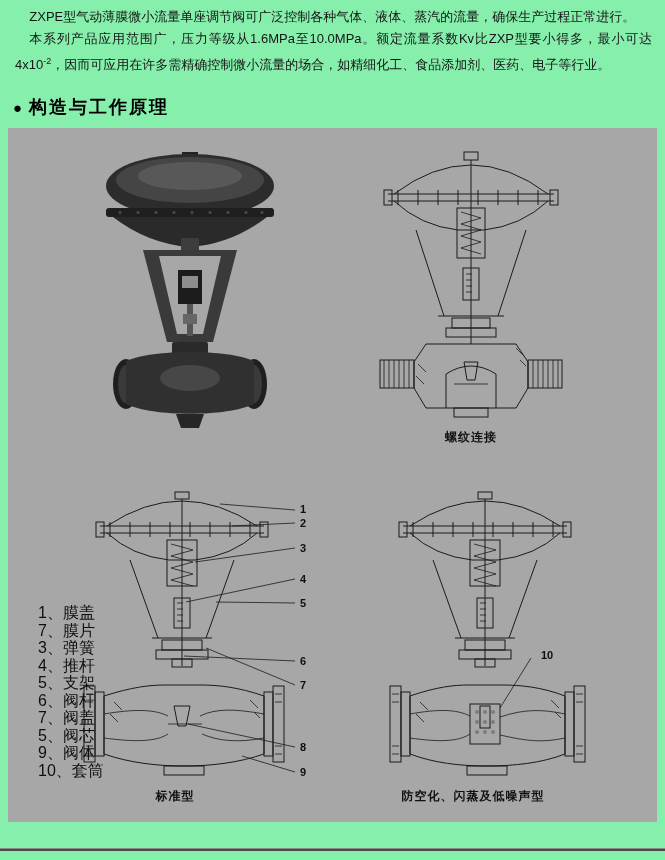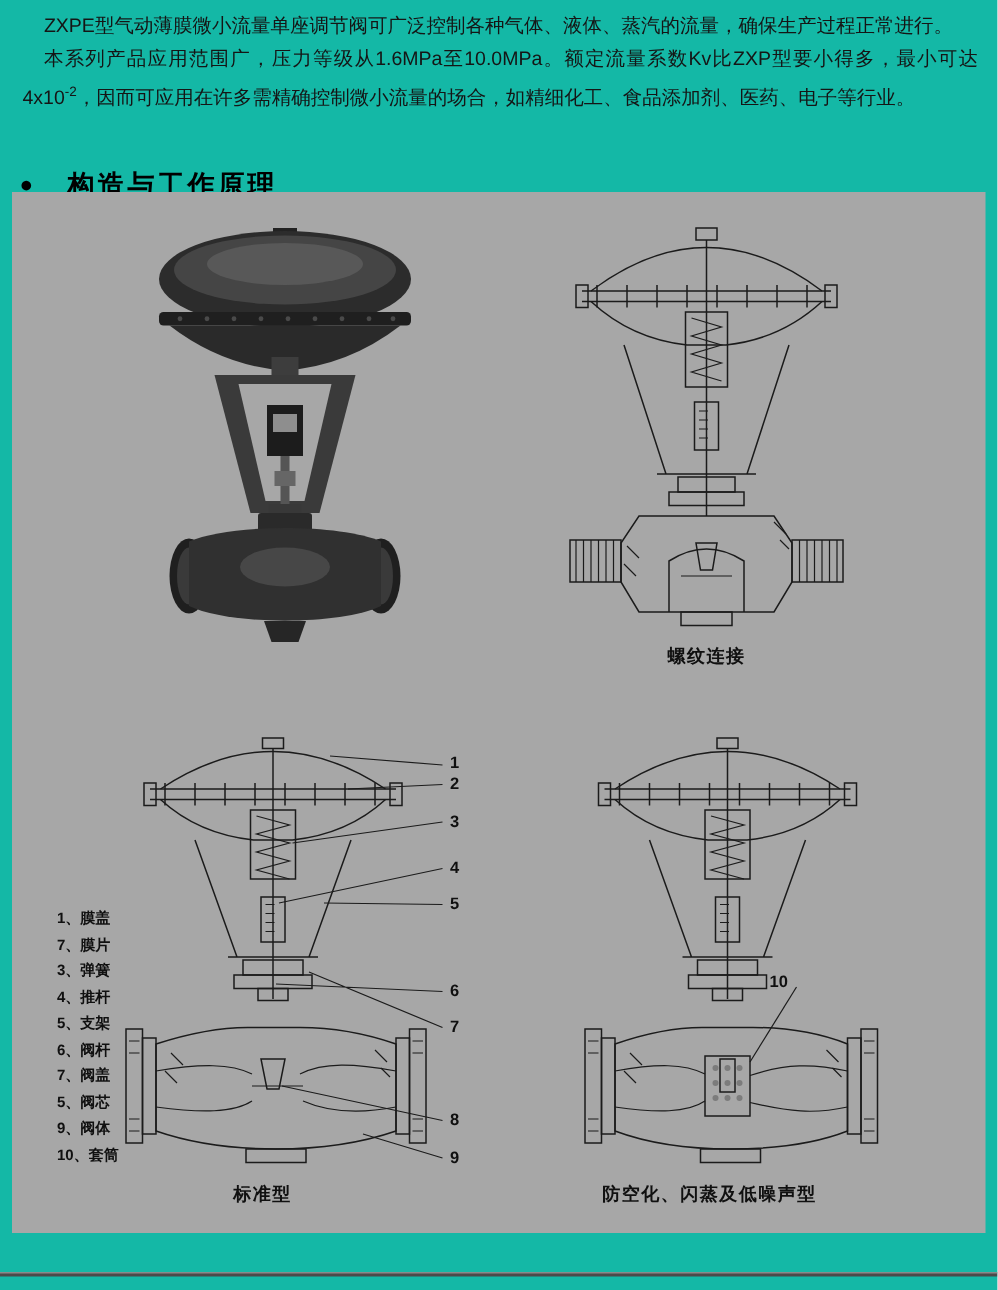--- a/index.html
+++ b/index.html
@@ -1,39 +1,39 @@
 <!DOCTYPE html>
 <html><head>
 <meta charset="utf-8">
 <style>
   * { box-sizing: border-box; }
   html,body { margin:0; padding:0; background:#ffffff; }
   body { font-family:"Liberation Sans","DejaVu Sans",sans-serif; color:#111; }
-  .page { position:relative; width:665px; height:860px; background:#14b8a6; overflow:hidden; }
+  .page { position:relative; width:665px; height:860px; background:#86efac; overflow:hidden; }
 
   
   .intro { position:absolute; left:15px; right:13px; top:6px; font-size:13px; line-height:22px; text-align:justify; color:#151515; }
   .intro p { margin:0; text-indent:1.1em; }
   .intro sup { font-size:9px; }
 
   
   .section-header { position:absolute; left:13px; top:95px; display:flex; align-items:center; gap:7px; }
   .section-header .bullet { font-size:15px; line-height:1; color:#000; }
-  .section-header h2 { margin:16px; font-size:18px; font-weight:bold; letter-spacing:2px; color:#000; }
+  .section-header h2 { margin:0; font-size:18px; font-weight:bold; letter-spacing:2px; color:#000; }
 
   
   .panel { position:absolute; left:8px; top:128px; width:649px; height:694px; background:#a7a7a7; }
 
   .fig { position:absolute; }
   .fig svg { display:block; }
 
   .caption { position:absolute; font-size:12px; font-weight:bold; letter-spacing:1px; color:#101010; text-align:center; }
 
   
-  .parts { position:absolute; left:30px; top:476px; font-size:10px; font-weight:bold; color:#101010; }
+  .parts { position:absolute; left:30px; top:476px; font-size:16px; font-weight:normal; color:#101010; }
   .parts .part-item { height:17.5px; line-height:17.5px; white-space:nowrap; }
 
   
   .callout { position:absolute; font-size:11px; font-weight:bold; color:#101010; line-height:11px; }
 
   
   .footer-rule { position:absolute; left:0; right:0; top:848px; height:3px; background:#4a4a4a; border-top:1px solid #8a8a8a; }
 
   
   .ln { stroke:#1b1b1b; stroke-width:1; fill:none; }
@@ -222,19 +222,19 @@
     <span class="callout" style="left:292px; top:376px;">1</span>
     <span class="callout" style="left:292px; top:390px;">2</span>
     <span class="callout" style="left:292px; top:415px;">3</span>
     <span class="callout" style="left:292px; top:446px;">4</span>
     <span class="callout" style="left:292px; top:470px;">5</span>
     <span class="callout" style="left:292px; top:528px;">6</span>
     <span class="callout" style="left:292px; top:552px;">7</span>
     <span class="callout" style="left:292px; top:614px;">8</span>
     <span class="callout" style="left:292px; top:639px;">9</span>
 
-    <span class="callout" style="left:505px; top:522px;">10</span>
+    <span class="callout" style="left:533px; top:522px;">10</span>
 
   </div>
 
   <div class="footer-rule"></div>
 
 </div>
 
 </body></html>

